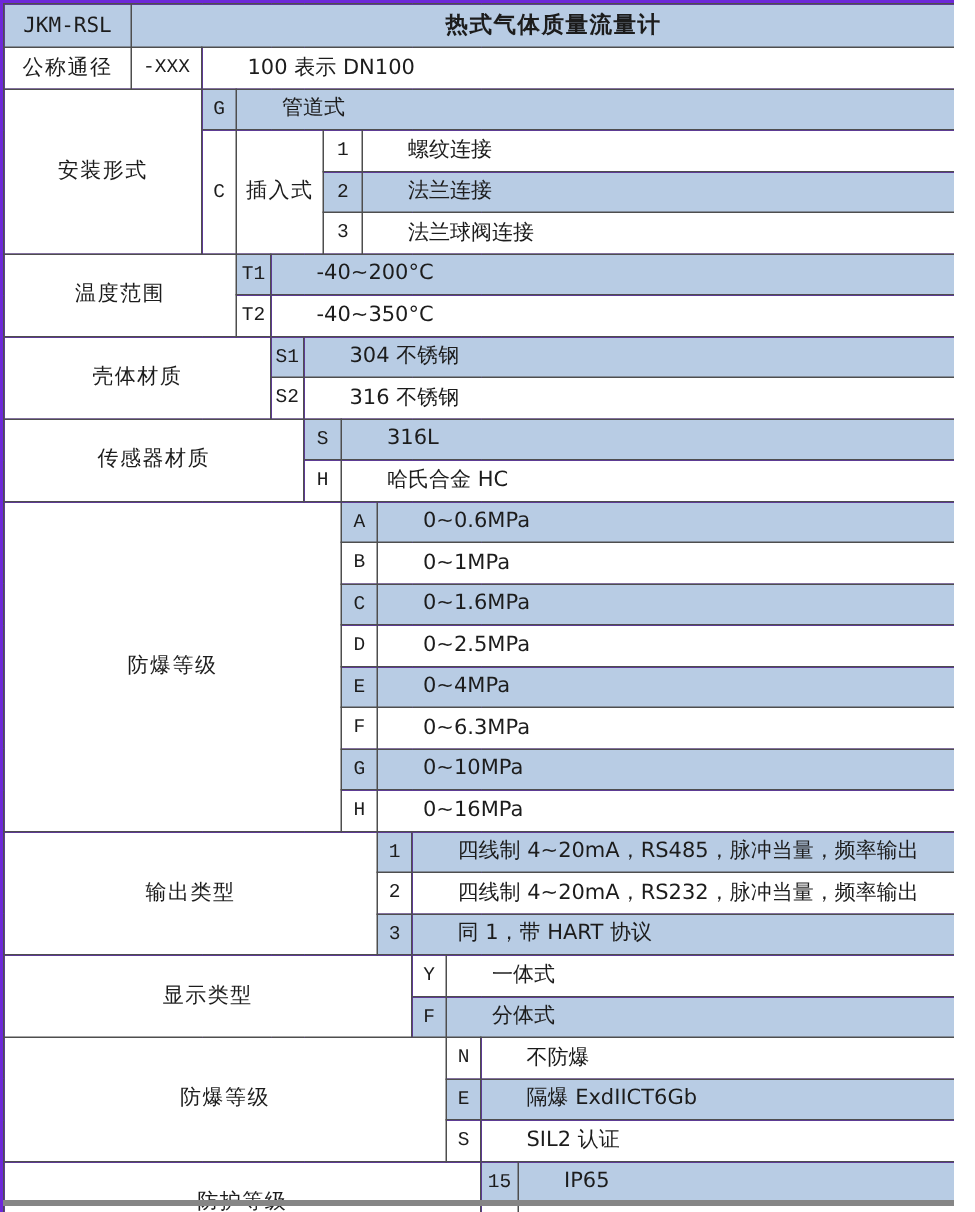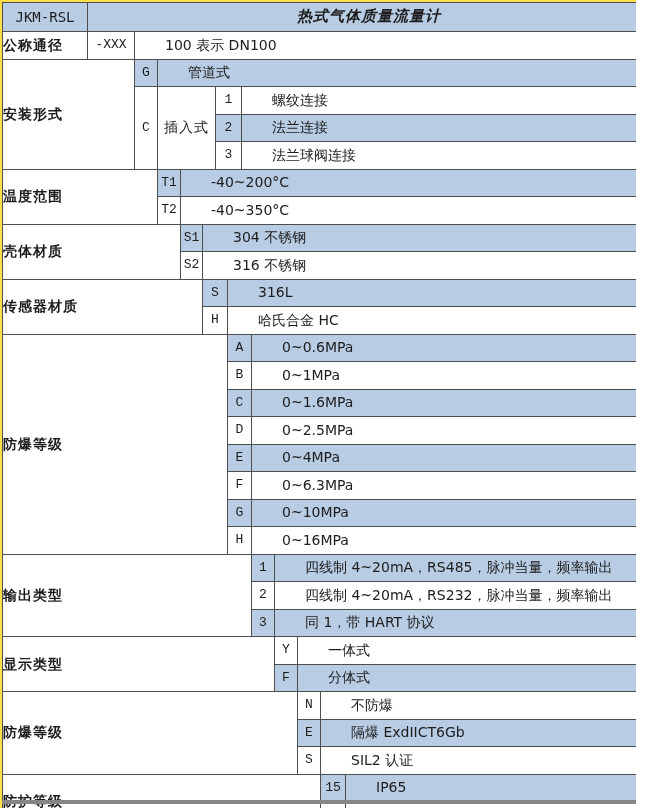--- a/index.html
+++ b/index.html
@@ -1,36 +1,36 @@
 <!DOCTYPE html>
 <html><head>
 <meta charset="utf-8">
 <style>
   html,body{margin:0;padding:0;background:#ffffff;}
   .page{
-    position:relative;width:636px;height:808px;background:#fde047;overflow:hidden;
+    position:relative;width:636px;height:808px;background:#6d28d9;overflow:hidden;
     font-family:"DejaVu Sans","Liberation Sans",sans-serif;color:#1c1c1c;
   }
   table.spec{
     position:absolute;top:2px;left:2px;width:646px;
     border-collapse:collapse;table-layout:fixed;
   }
   td{
     border:1px solid #4e4e4e;
     height:26.5px;padding:0;line-height:1.05;
     overflow:hidden;white-space:nowrap;
     font-size:14px;vertical-align:middle;
   }
   tr.first td{height:28px;}
   tr.b td{background:#b8cce4;}
   tr.w td{background:#ffffff;}
   td.wbg{background:#ffffff !important;}
-  td.title{text-align:center;font-weight:bold;font-size:15px;letter-spacing:1px;font-style:italic;}
+  td.title{text-align:center;font-weight:bold;font-size:15px;letter-spacing:1px;}
   td.model{text-align:center;font-family:"DejaVu Sans Mono","Liberation Mono",monospace;font-size:14px;}
-  td.label{text-align:left;font-weight:bold;letter-spacing:1px;}
+  td.label{text-align:center;font-weight:normal;letter-spacing:1px;}
   td.code{text-align:center;font-family:Liberation Mono, monospace;font-size:13px;}
   td.insert{text-align:center;letter-spacing:1px;margin-top:40px;}
   td.value{text-align:left;padding-left:30px;}
   .bottom-bar{
     position:absolute;left:2px;top:800px;width:645px;height:4px;background:#868686;
   }
 </style>
 </head>
 <body>
 

